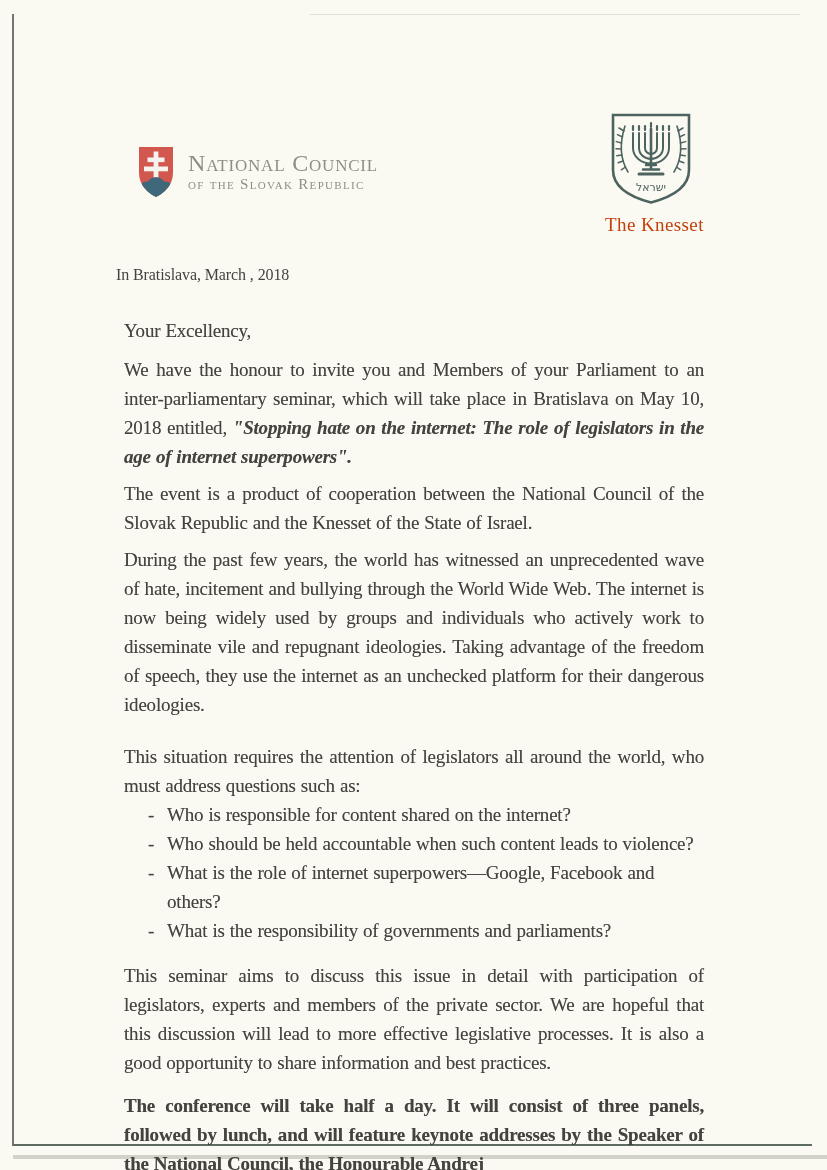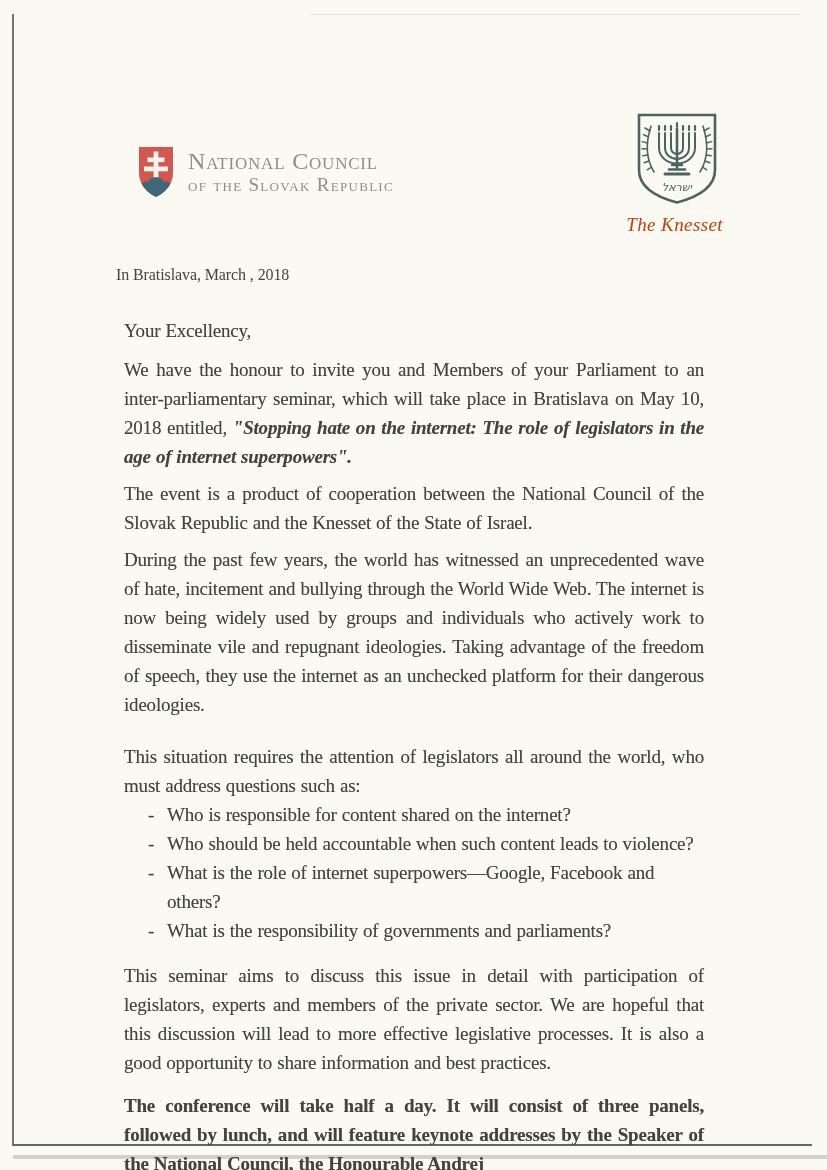--- a/index.html
+++ b/index.html
@@ -14,23 +14,23 @@
   
   .edge-left{position:absolute;left:12px;top:14px;width:2px;height:1132px;background:#75756f;}
   .edge-top{position:absolute;left:310px;top:14px;width:490px;height:1px;background:#e2e0d6;}
   .edge-bottom-dark{position:absolute;left:13px;top:1144px;width:799px;height:2px;background:#5d6b60;}
   .edge-bottom-light{position:absolute;left:13px;top:1155px;width:814px;height:4px;background:#d3d2c8;}
 
   
   .slovak-logo{position:absolute;left:136px;top:145px;display:flex;align-items:center;gap:12px;}
   .slovak-text{color:#8f8e86;line-height:1.05;}
   .sc-line1{font-variant:small-caps;font-size:24px;letter-spacing:0.8px;}
-  .sc-line2{font-variant:small-caps;font-size:19px;letter-spacing:1.3px;margin-top:1px;}
+  .sc-line2{font-variant:small-caps;font-size:15px;letter-spacing:1.3px;margin-top:1px;}
 
-  .knesset-logo{position:absolute;left:605px;top:112px;width:118px;text-align:right;font-style:italic;}
+  .knesset-logo{position:absolute;left:605px;top:112px;width:118px;text-align:left;}
   .knesset-caption{margin-top:2px;font-size:19px;color:#c2410c;letter-spacing:0.4px;}
 
   
   .dateline{
     position:absolute;left:116px;top:266px;width:580px;
     text-align:left;font-size:16px;color:#45433f;
     letter-spacing:-0.1px;
   }
   .letter-body{
     position:absolute;left:124px;top:316px;width:580px;

